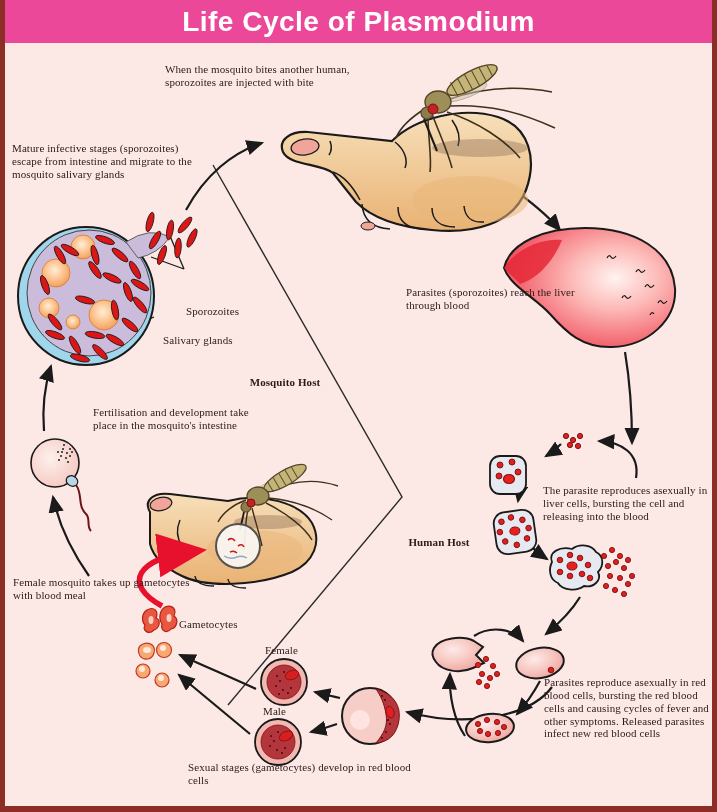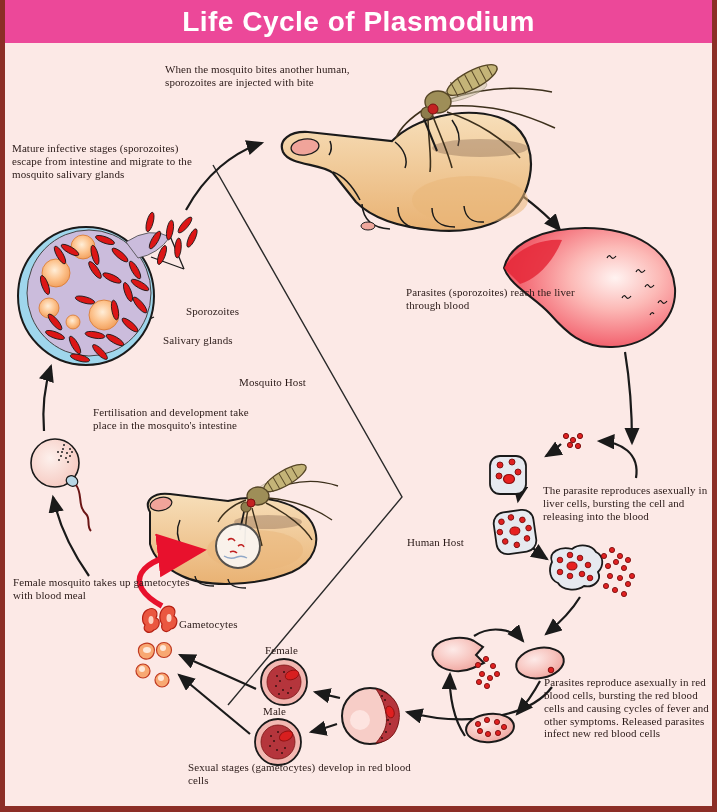--- a/index.html
+++ b/index.html
@@ -18,21 +18,21 @@
   }
   .title-bar h1{
     margin:0;color:#ffffff;font-family:"Liberation Sans", sans-serif;
     font-size:28px;font-weight:bold;letter-spacing:.5px;
   }
   svg.diagram{position:absolute;top:0;left:0;z-index:1;}
   .t{
     position:absolute;z-index:3;color:#2a1a18;
     font-size:11px;line-height:1.17;letter-spacing:.1px;
   }
-  .t.bold{font-weight:normal;}
+  .t.bold{font-weight:bold;text-align:center;}
 </style>
 </head>
 <body>
 
 <div class="frame"></div>
 
 <div class="title-bar">
   <h1>Life Cycle of Plasmodium</h1>
 </div>
 

